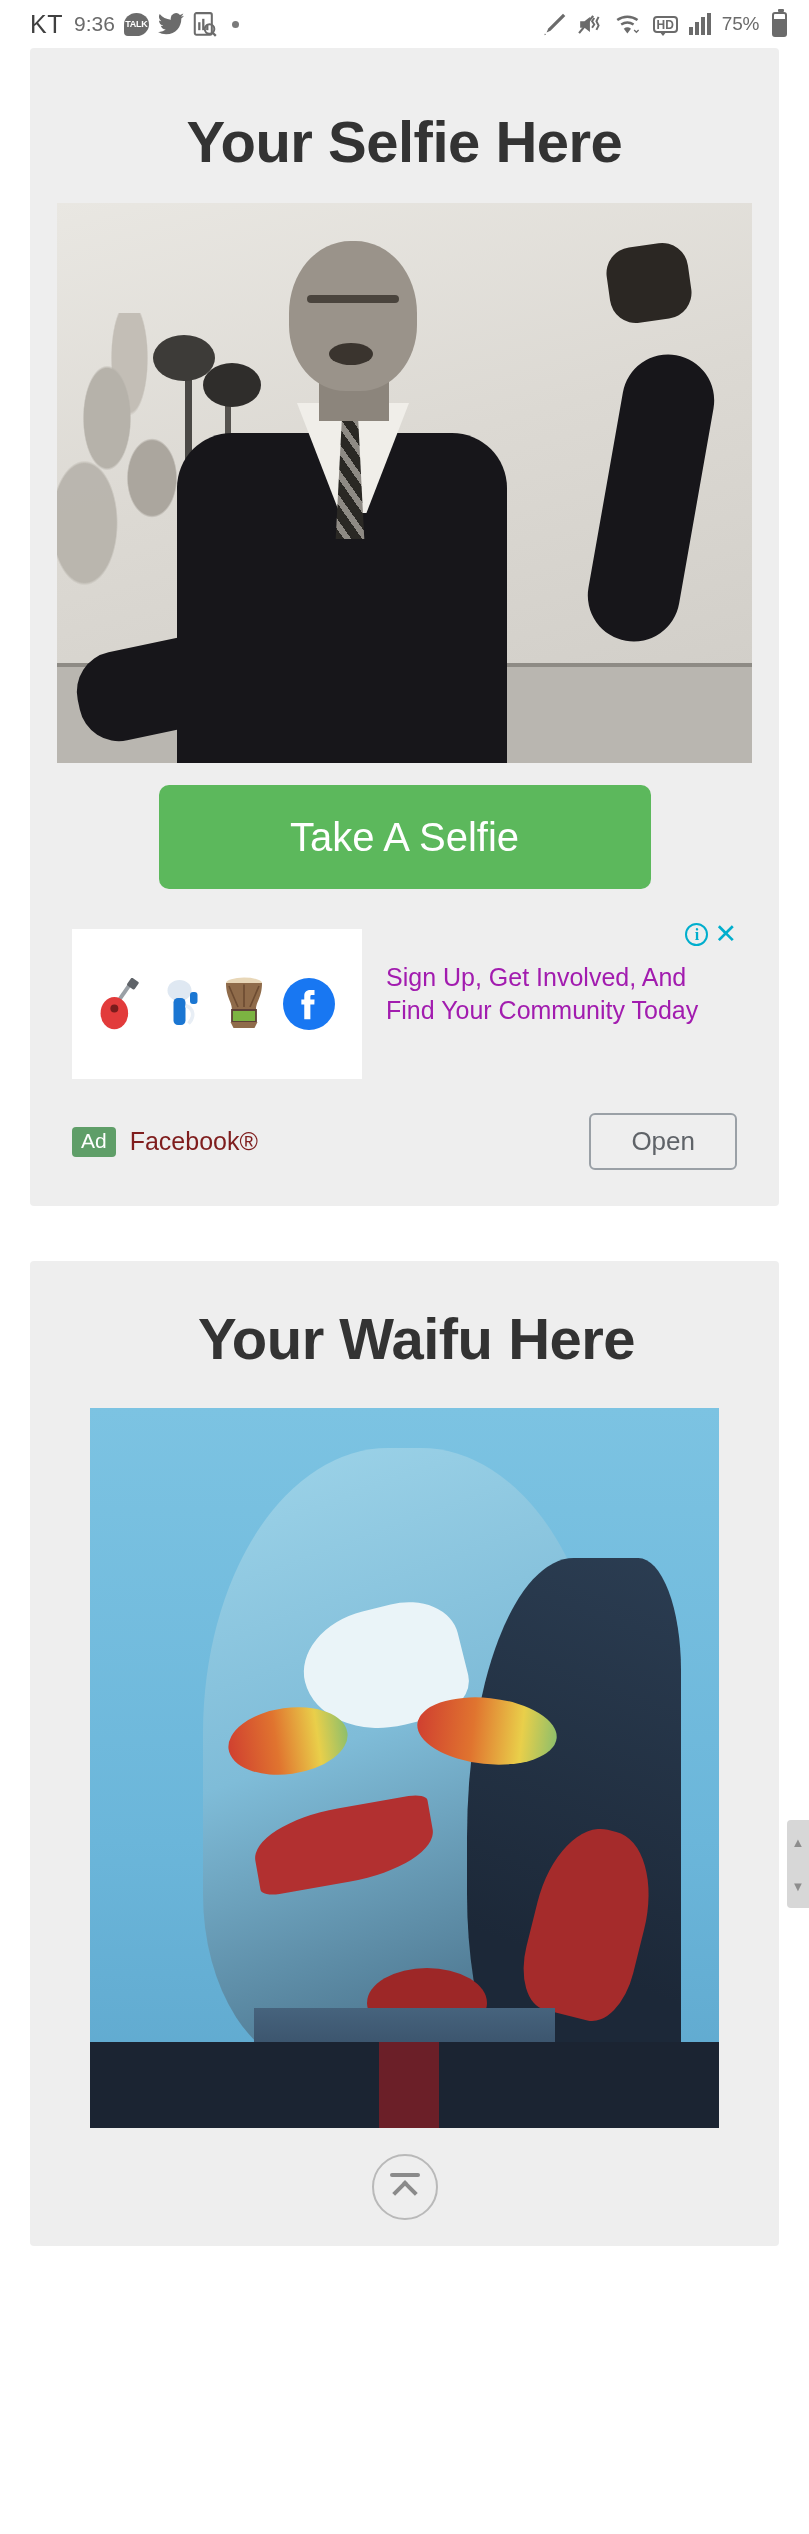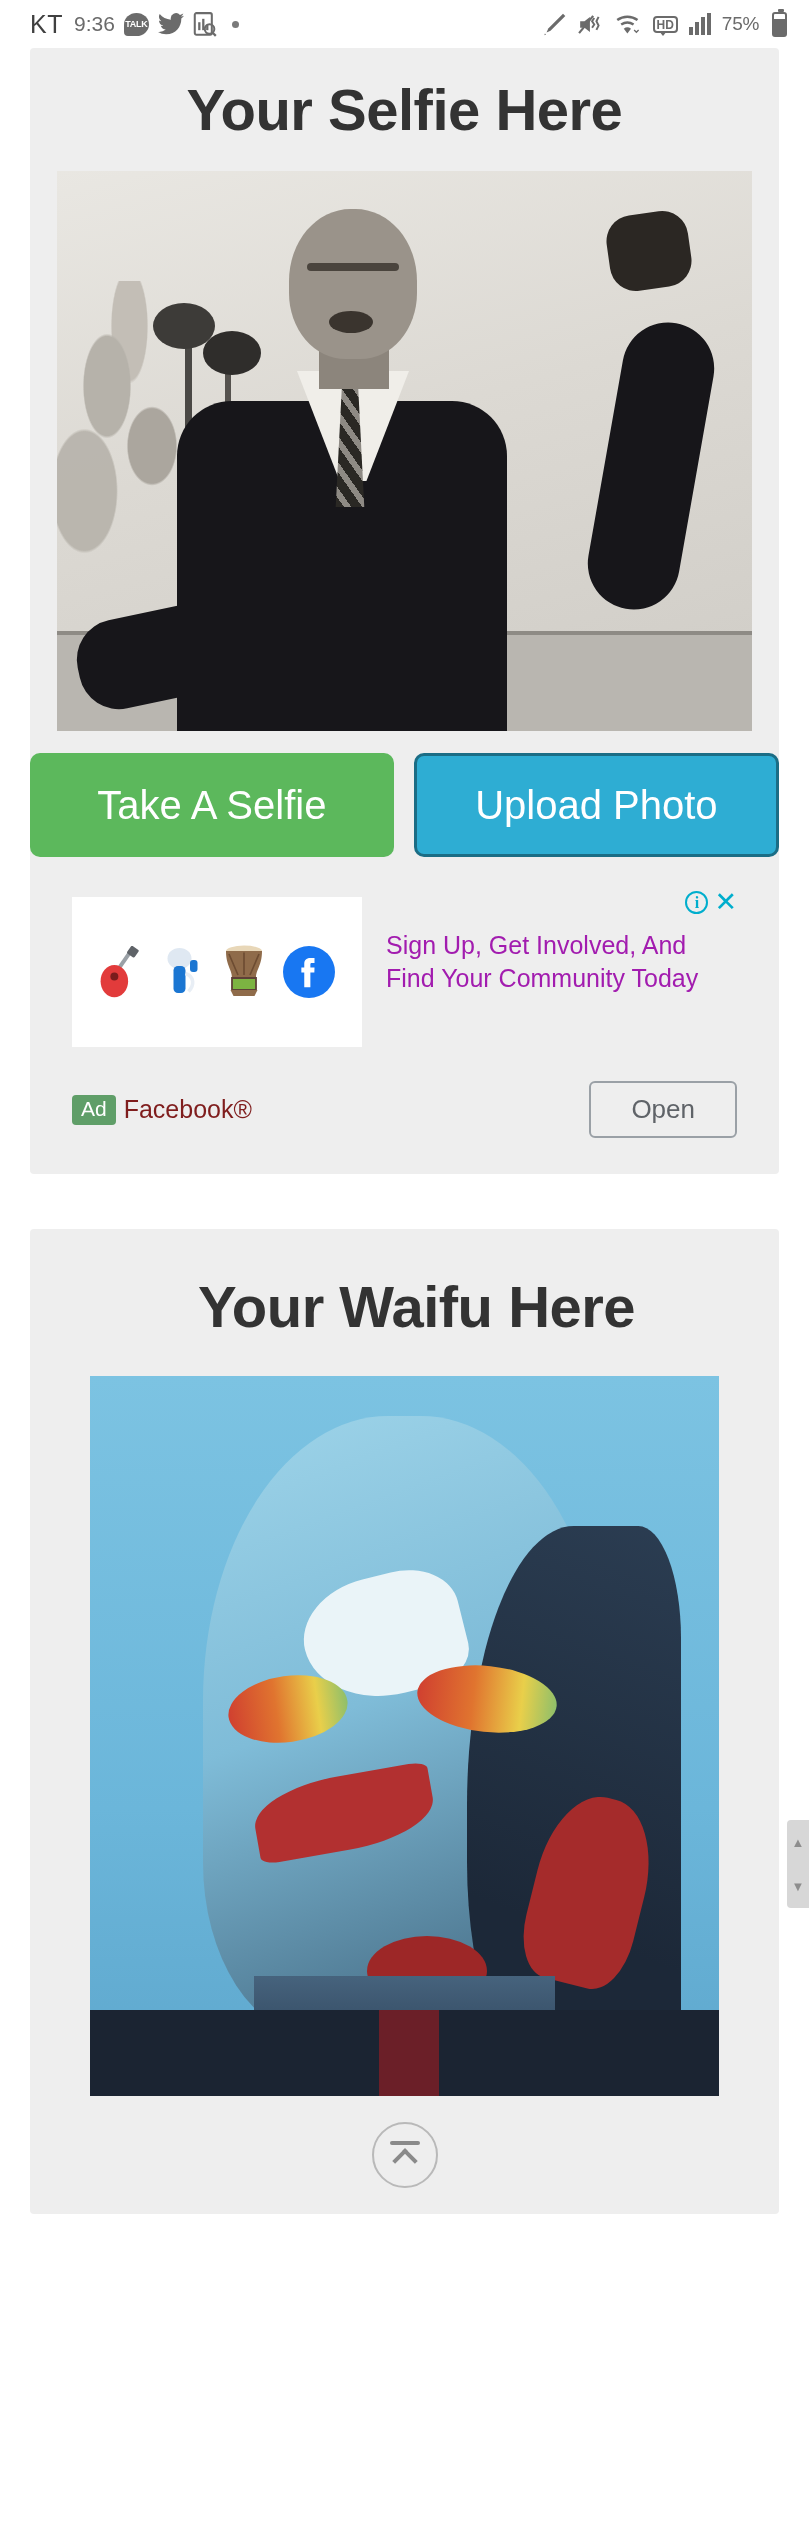--- a/index.html
+++ b/index.html
@@ -58,21 +58,21 @@
   .bars-ic i:nth-child(1){height:8px} .bars-ic i:nth-child(2){height:13px}
   .bars-ic i:nth-child(3){height:18px} .bars-ic i:nth-child(4){height:22px}
 
   
   .page { width: 809px; background: #ffffff; }
 
   .card {
     background: #eeeeee;
     margin: 0 30px;
     border-radius: 4px;
-    padding: 28px 0 36px;
+    padding: 60px 0 36px;
   }
   .card.second { margin-top: 55px; padding: 44px 0 0; }
 
   .section-title {
     text-align: center;
     font-size: 58px;
     font-weight: bold;
     color: #333333;
     letter-spacing: -.5px;
     margin-bottom: 28px;
@@ -154,21 +154,21 @@
     background: #f0eee9;
     clip-path: polygon(0 0, 100% 0, 62% 100%, 38% 100%);
   }
   .photo .tie {
     position: absolute; left: 276px; top: 216px; width: 34px; height: 120px;
     background: repeating-linear-gradient(55deg,#2a2824 0 9px,#8e8a84 9px 15px);
     clip-path: polygon(26% 0, 74% 0, 92% 100%, 8% 100%);
   }
 
   
-  .btn-wrap { padding: 22px 0 0; display: flex; flex-direction: row; align-items: center; gap: 20px; }
+  .btn-wrap { padding: 22px 0 0; display: flex; flex-direction: column; align-items: center; gap: 20px; }
   .big-btn {
     width: 492px; height: 104px; border-radius: 10px;
     display: flex; align-items: center; justify-content: center;
     font-size: 40px; color: #ffffff; cursor: pointer; border: none;
     font-family: "Liberation Sans", sans-serif;
   }
   .btn-green { background: #5cb85c; }
   .btn-blue  { background: #2eadd3; border: 3px solid #1b6d85; }
 
   
@@ -187,21 +187,21 @@
   .adc-i {
     width: 23px; height: 23px; border: 2px solid #00aecd; border-radius: 50%;
     color: #00aecd; font-size: 16px; font-weight: bold; line-height: 20px; text-align: center;
     font-family: "Liberation Serif", serif;
   }
   .adc-x { color: #00aecd; font-size: 27px; line-height: 23px; }
   .ad-bottom {
     display: flex; align-items: center; justify-content: space-between;
     margin-top: 34px;
   }
-  .ad-left { display: flex; gap: 8px; }
+  .ad-left { display: flex; gap: 14px; }
   .ad-badge {
     background: #5f9e68; color: #ffffff; font-size: 21px; border-radius: 4px;
     padding: 2px 9px 4px;
   }
   .ad-advertiser { font-size: 25px; color: #7f1d1d; }
   .ad-open {
     border: 2px solid #9aa0a6; border-radius: 6px; background: transparent;
     color: #5f6368; font-size: 26px; padding: 11px 40px; cursor: pointer;
     font-family: "Liberation Sans", sans-serif;
   }
@@ -368,21 +368,20 @@
           <div class="head"></div>
           <div class="brow"></div>
           <div class="mouth"></div>
           <div class="arm-r"></div>
           <div class="fist"></div>
         </div>
       </div>
 
       <div class="btn-wrap">
         <button class="big-btn btn-green">Take A Selfie</button>
-        <button class="big-btn btn-blue">Upload Photo</button>
       </div>
 
       <div class="ad">
         <div class="ad-top">
           <div class="ad-thumb">
             <span class="ic">
               <svg width="46" height="52" viewBox="0 0 30 34">
                 <line x1="21" y1="3" x2="12" y2="16" stroke="#9aa0a6" stroke-width="2.6"></line>
                 <rect x="19.5" y="0.5" width="6" height="6" rx="1" fill="#5f6368" transform="rotate(35 22 3)"></rect>
                 <ellipse cx="10" cy="23" rx="9" ry="10.5" fill="#e23b3b"></ellipse>

